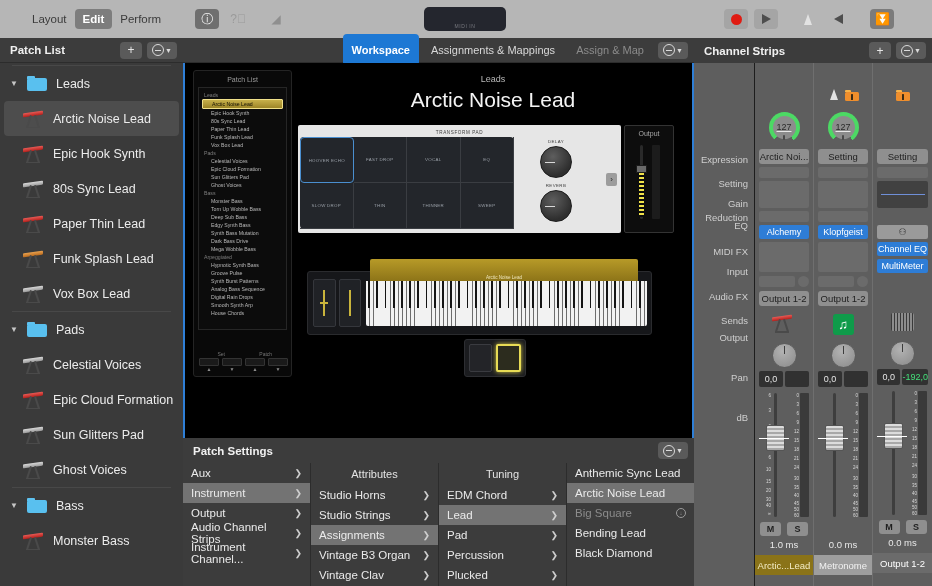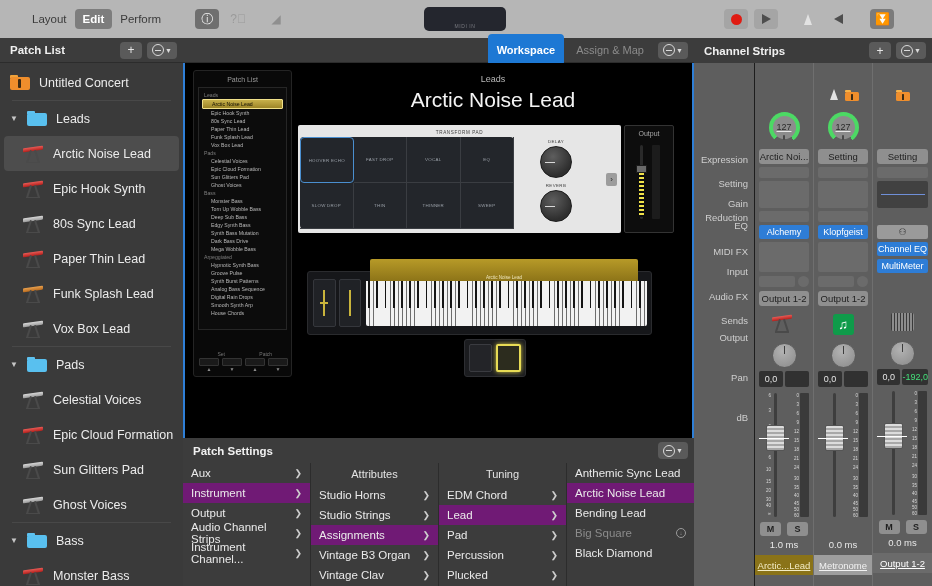--- a/index.html
+++ b/index.html
@@ -238,21 +238,21 @@
   .ps-head{ height:25px; display:flex; align-items:center; padding:0 6px 0 10px; }
   .ps-cols{ position:absolute; left:0; top:25px; width:511px; height:123px; display:flex; }
   .pcol{ flex:1; border-right:1px solid #2c2c2c; }
   .pcol:last-child{ border-right:none; }
   .pcol .ch{ height:22px; display:flex; align-items:center; justify-content:center; font-size:11px; color:#e3e3e3; }
   .pcol.first .ch{ background:#4a4a4a; color:#fff; }
   .pcol .pi{
     height:20px; display:flex; align-items:center; padding:0 8px;
     font-size:11.5px; color:#eaeaea; justify-content:space-between;
   }
-  .pcol .pi.sel{ background:#701a75; }
+  .pcol .pi.sel{ background:#737373; }
   .pcol .pi.dim{ color:#8b8b8b; }
   .pcol .pi .ar{ font-size:9px; color:#cfcfcf; }
   .dlicon{ width:10px;height:10px;border-radius:50%;border:1px solid #9a9a9a; display:flex;align-items:center;justify-content:center;font-size:6px;color:#9a9a9a; }
 
   
   .right{
     position:absolute; left:694px; top:38px; width:238px; height:548px;
     background:#5e5e5e;
   }
   .cs-head{ height:25px; background:#3c3c3c; display:flex; align-items:center; padding:0 6px 0 10px; }
@@ -332,21 +332,21 @@
   .fknob:after{ content:""; position:absolute; left:-8px; top:12px; width:30px;height:1px;background:#fff; }
   .mscale{ position:absolute; left:33px; top:2px; width:12px; height:124px; font-size:4.5px; color:#d8d8d8; }
   .mscale div{ position:absolute; right:1px; }
   .mbar{ position:absolute; left:45px; top:2px; width:9px; height:124px; background:#3a3a3a; border-radius:1px; }
 
   .msrow{ height:20px; display:flex; justify-content:center; gap:6px; align-items:center; }
   .msbtn{ width:21px;height:14px;background:#8f8f8f;border-radius:3px;display:flex;align-items:center;justify-content:center;font-size:9px;color:#1f1f1f;font-weight:bold; }
   .mstime{ text-align:center; font-size:9.5px; color:#e8e8e8; height:16px; }
   .nameplate{
     height:20px; display:flex; align-items:center; justify-content:center;
-    font-size:9.5px; color:#fff; background:#6b6b6b;text-decoration:underline;
+    font-size:9.5px; color:#fff; background:#6b6b6b;
   }
   .nameplate.gold{ background:#8a7318; color:#f3ecc4; }
   .nameplate.light{ background:#9e9e9e; color:#f2f2f2; }
 </style>
 </head>
 <body>
 
 <div class="app">
 
   <div class="toolbar">
@@ -387,27 +387,20 @@
       <div class="panel-title">Patch List</div>
       <div class="hbtn">+</div>
       <div class="hbtn wide">
         <span class="circ"></span>
         <span class="chev">▼</span>
       </div>
     </div>
 
     <div class="plist">
 
-      <div class="prow">
-        <div class="fldr orange">
-            <div class="tab"></div>
-            <div class="bd"></div>
-          </div>
-        <div class="lbl">Untitled Concert</div>
-      </div>
       <div class="sep"></div>
 
       <div class="prow folder">
         <span class="disc">▼</span>
         <div class="fldr">
             <div class="tab"></div>
             <div class="bd"></div>
           </div>
         <div class="lbl">Leads</div>
       </div>
@@ -527,20 +520,21 @@
             <div class="base"></div>
           </div>
         <div class="lbl">Monster Bass</div>
       </div>
     </div>
   </div>
 
   <div class="center">
     <div class="wsbar">
       <div class="wtab on">Workspace</div>
+      <div class="wtab">Assignments &amp; Mappings</div>
       <div class="wtab dim">Assign &amp; Map</div>
       <div class="hbtn wide">
         <span class="circ"></span>
         <span class="chev">▼</span>
       </div>
     </div>
 
     <div class="stage">
 
       <div class="ws-plist">
@@ -735,26 +729,26 @@
             </div>
         </div>
 
         <div class="pcol">
           <div class="pi">
               <span>Anthemic Sync Lead</span>
             </div>
           <div class="pi sel">
               <span>Arctic Noise Lead</span>
             </div>
-          <div class="pi">
-              <span>Bending Lead</span>
-            </div>
           <div class="pi dim">
               <span>Big Square</span>
               <span class="dlicon">↓</span>
+            </div>
+          <div class="pi">
+              <span>Bending Lead</span>
             </div>
           <div class="pi">
               <span>Black Diamond</span>
             </div>
         </div>
       </div>
     </div>
   </div>
 
   <div class="right">

